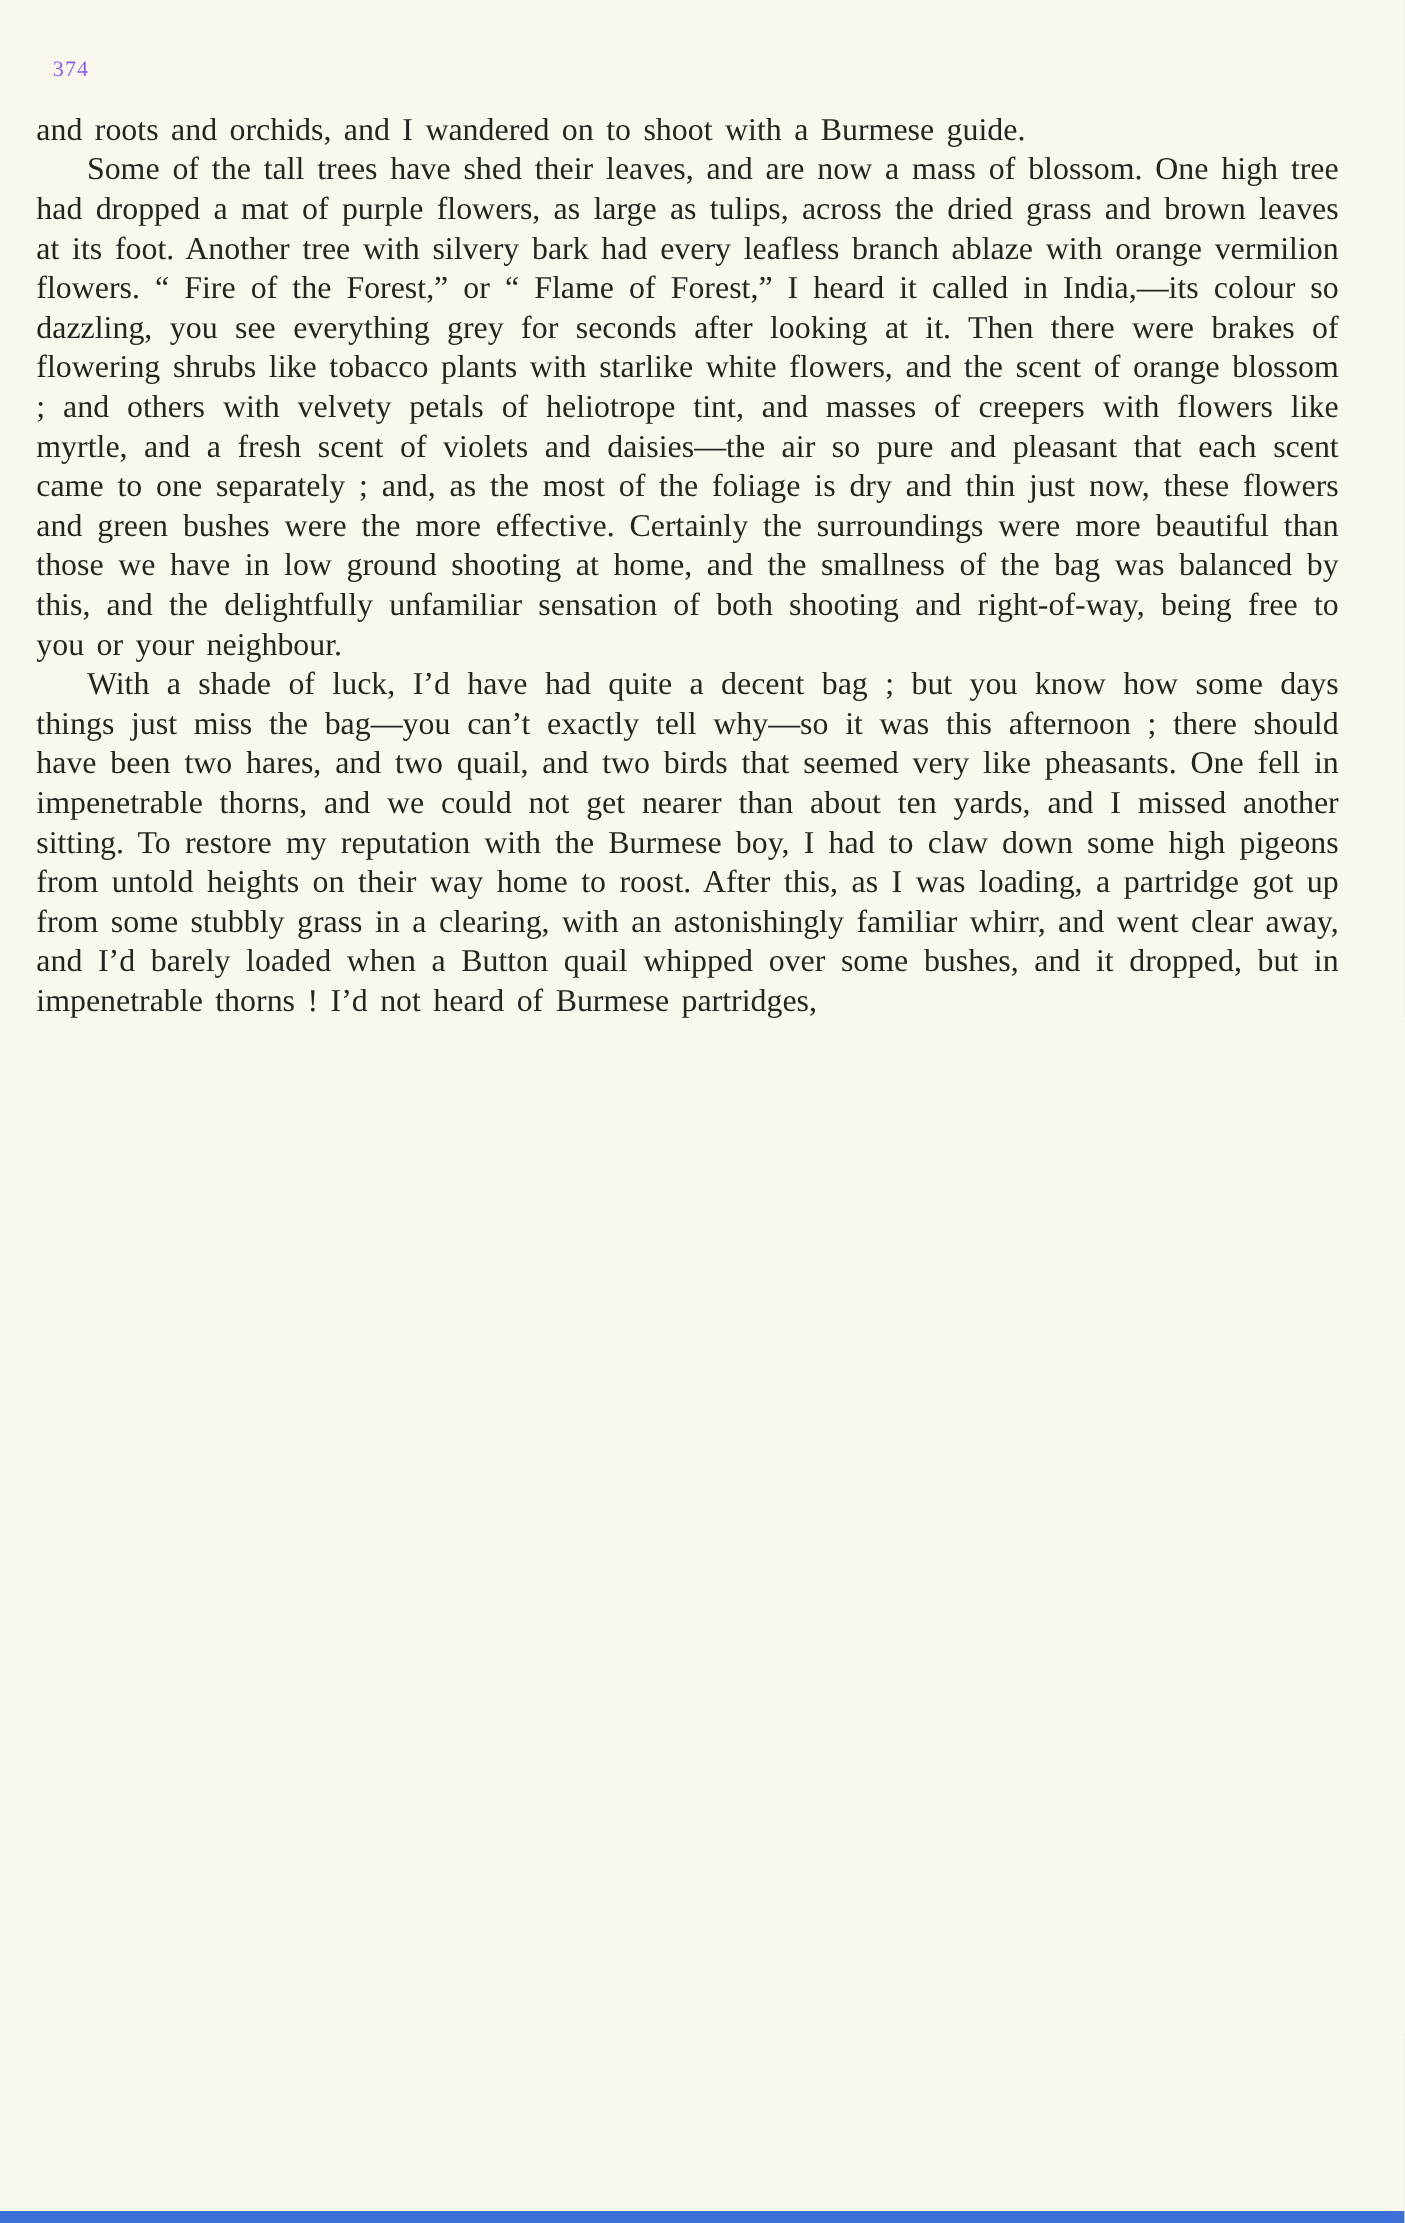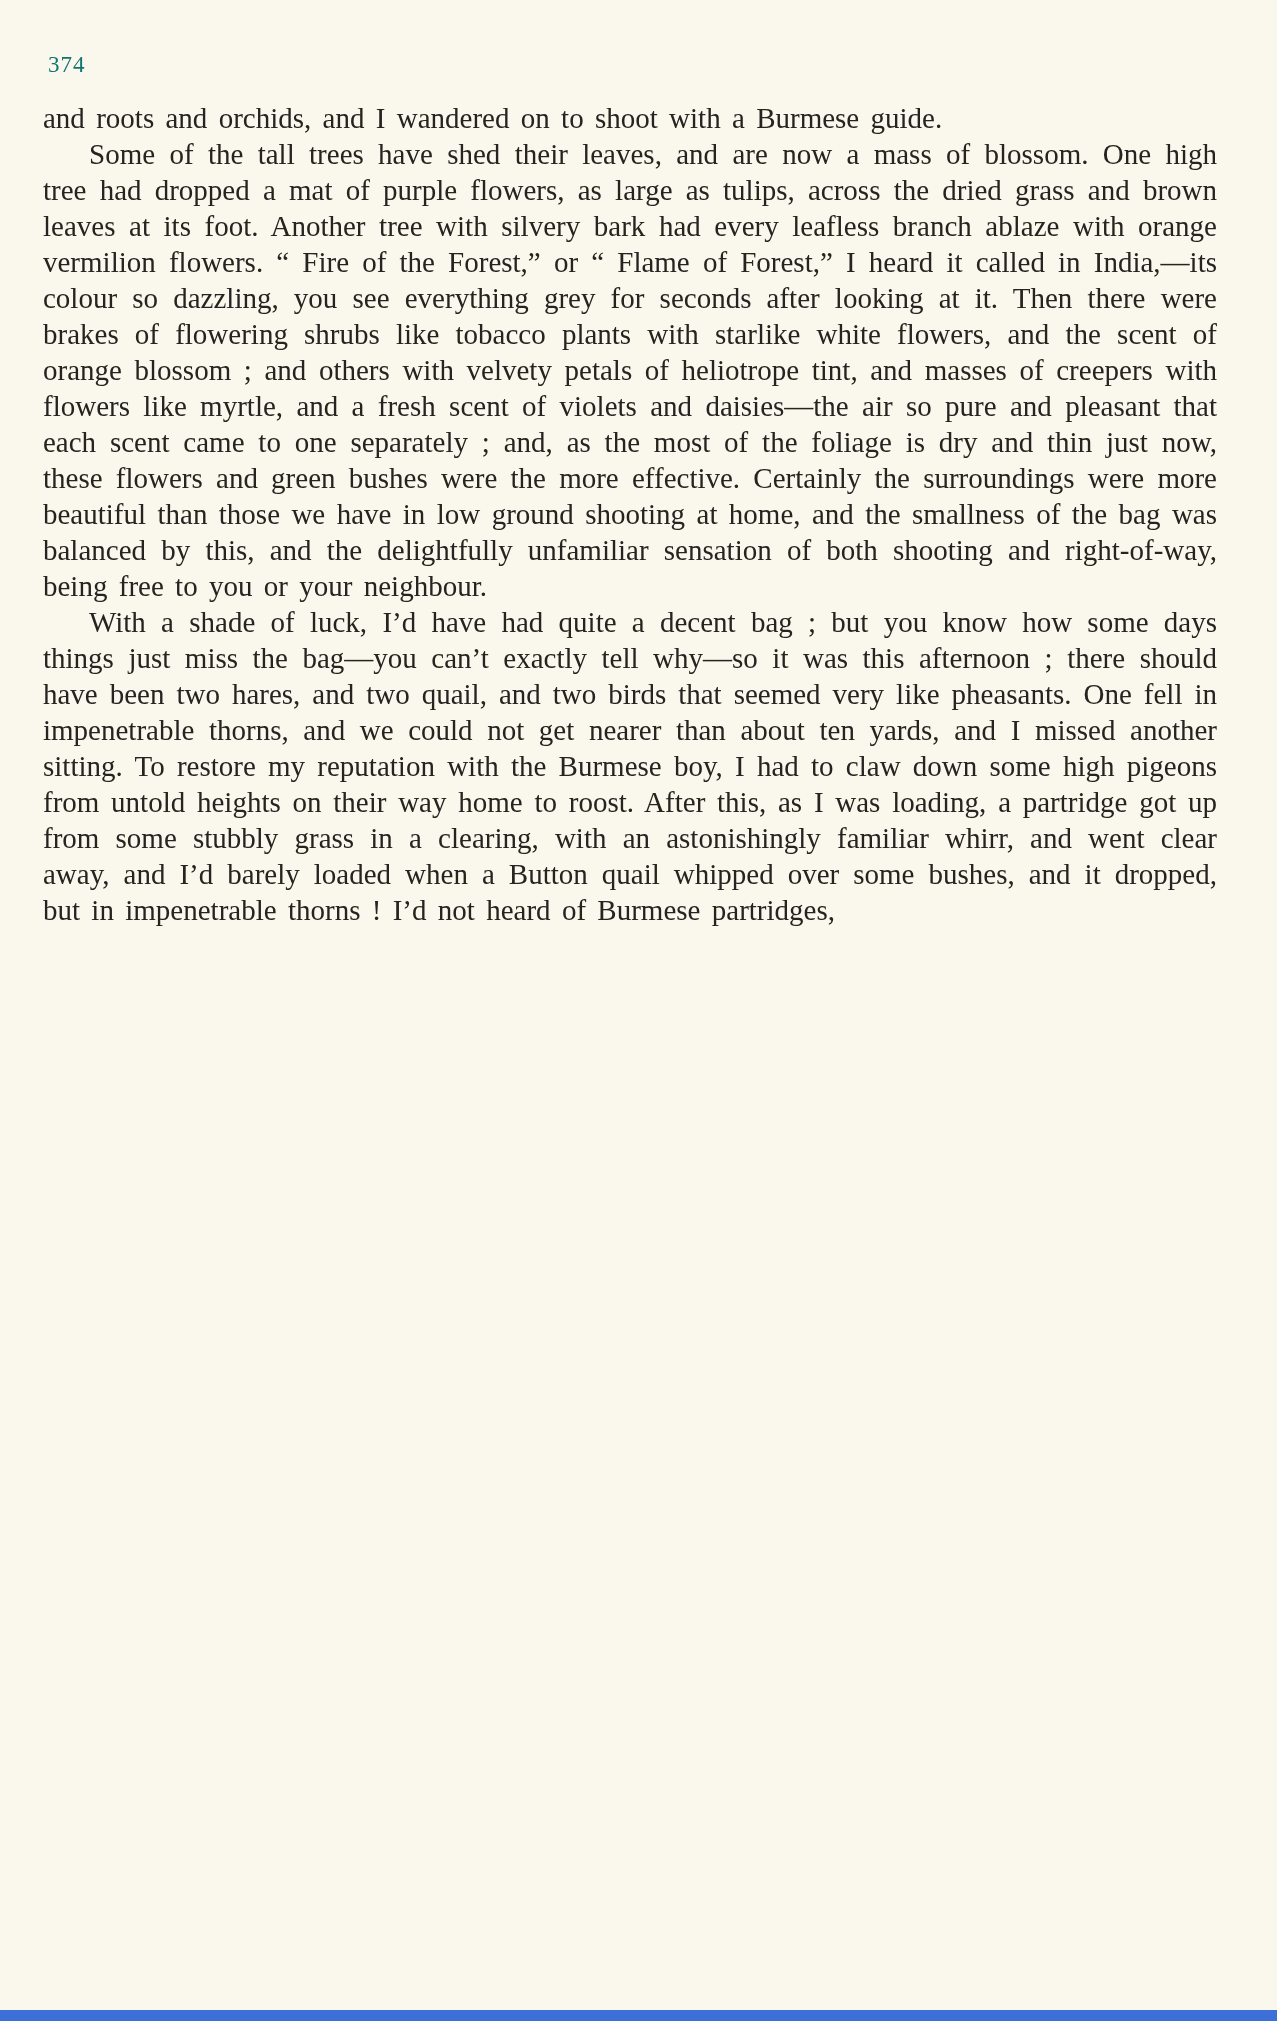--- a/index.html
+++ b/index.html
@@ -21,36 +21,36 @@
     position: absolute;
     top: 48px;
     left: 48px;
     right: 62px;
     height: 40px;
   }
   .page-number {
     position: absolute;
     left: 0;
     top: 4px;
-    font-size: 23px;
+    font-size: 20px;
     letter-spacing: 1px;
-    color: #0f766e;
+    color: #8b5cf6;
   }
   .running-title {
     text-align: center;
     font-style: italic;
     font-size: 28px;
     letter-spacing: 3px;
     color: #2a2722;
     white-space: nowrap;
   }
   .body-text {
     position: absolute;
     top: 100px;
-    left: 43px;
+    left: 33px;
     right: 60px;
   }
   .body-text p {
     margin: 0;
     font-size: 29px;
     line-height: 36px;
     text-align: justify;
     word-spacing: 0.14em;
     color: #262420;
   }

